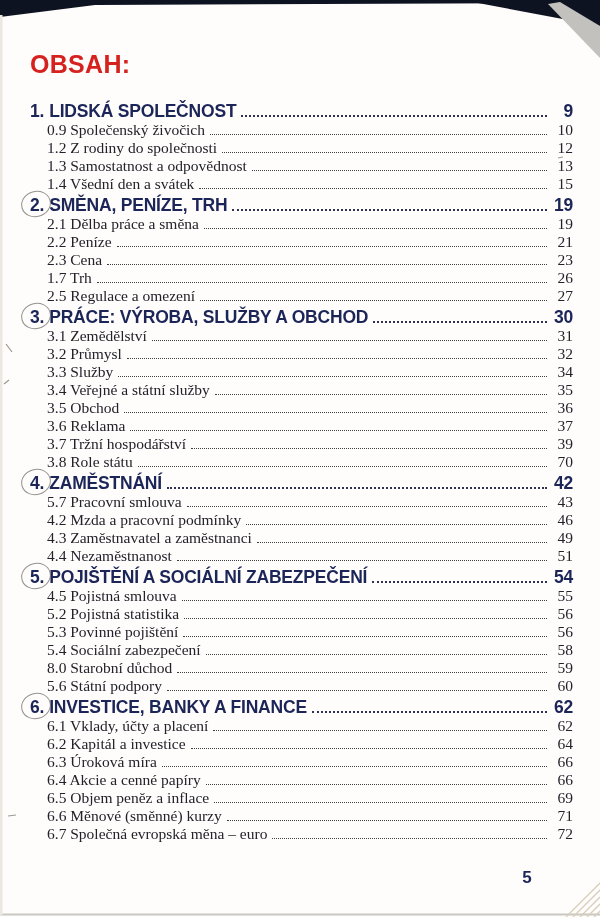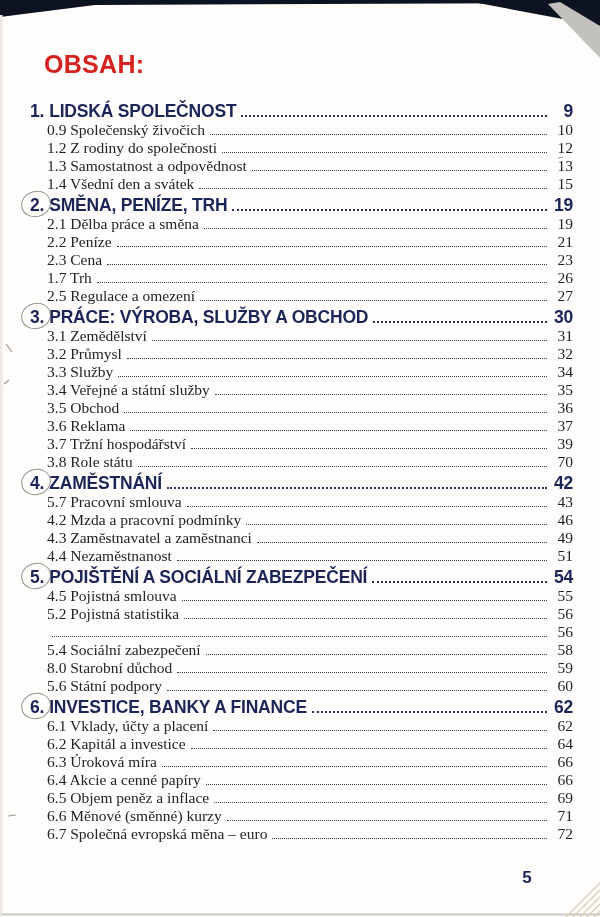--- a/index.html
+++ b/index.html
@@ -5,21 +5,21 @@
   html,body { margin:0; padding:0; }
   body {
     width:600px; height:917px;
     position:relative; overflow:hidden;
     background:#fffdfb;
     font-family:"Liberation Sans", sans-serif;
   }
   .scan-artifacts { position:absolute; inset:0; pointer-events:none; z-index:5; }
 
   #obsah-title {
-    position:absolute; left:44px; top:50px;
+    position:absolute; left:30px; top:50px;
     font-size:25px; font-weight:bold; letter-spacing:0.3px;
     color:#d6221e;
   }
 
   #toc { position:absolute; left:30px; right:27px; top:99px; }
 
   .ch-row {
     display:flex; align-items:baseline;
     color:#1b2558; font-weight:bold;
     font-size:17.5px; line-height:20px; margin-top:2px;
@@ -224,20 +224,21 @@
       <span>4.5 Pojistná smlouva</span>
       <span class="dots"></span>
       <span class="pg">55</span>
     </div>
     <div class="it-row">
       <span>5.2 Pojistná statistika</span>
       <span class="dots"></span>
       <span class="pg">56</span>
     </div>
     <div class="it-row">
+      <span>5.3 Povinné pojištění</span>
       <span class="dots"></span>
       <span class="pg">56</span>
     </div>
     <div class="it-row">
       <span>5.4 Sociální zabezpečení</span>
       <span class="dots"></span>
       <span class="pg">58</span>
     </div>
     <div class="it-row">
       <span>8.0 Starobní důchod</span>

